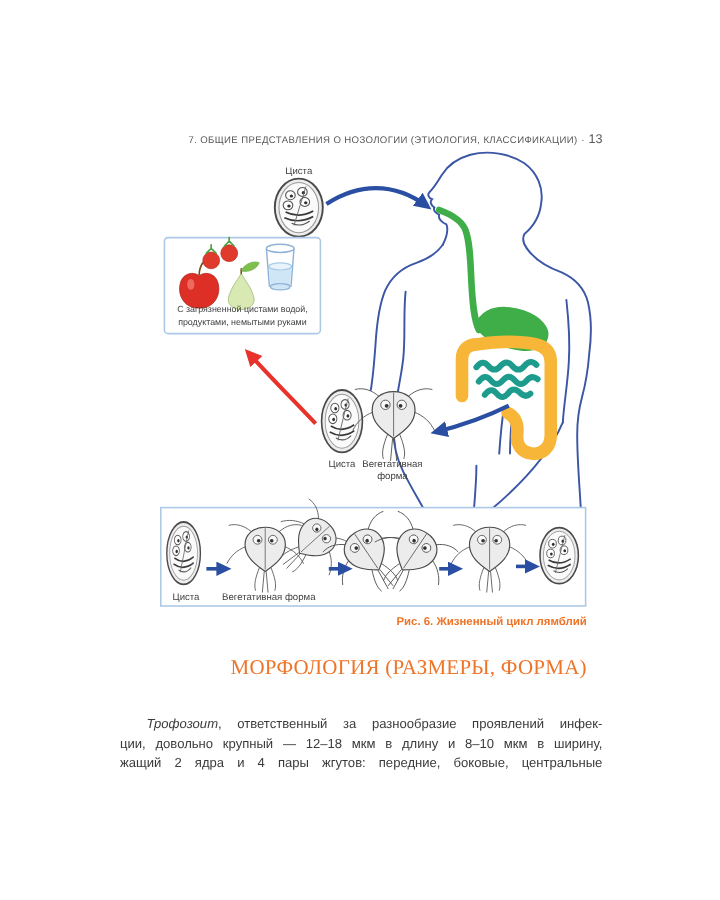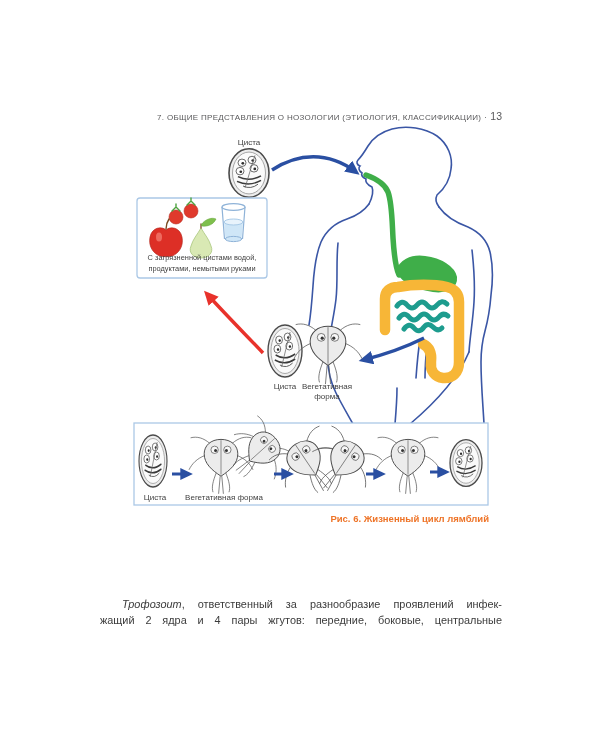--- a/index.html
+++ b/index.html
@@ -176,20 +176,22 @@
     </g>
   </svg>
 
   <div class="runhead">
     <span>7. ОБЩИЕ ПРЕДСТАВЛЕНИЯ О НОЗОЛОГИИ (ЭТИОЛОГИЯ, КЛАССИФИКАЦИИ)</span><span class="sep">·</span><span class="pgnum">13</span>
   </div>
 
   <div class="caption">Рис. 6. Жизненный цикл лямблий</div>
 
   <div class="heading">
+    <div>МОРФОЛОГИЯ (РАЗМЕРЫ, ФОРМА)</div>
   </div>
 
   <div class="para">
     <div class="pline first"><span class="ital">Трофозоит</span><span>, ответственный за разнообразие проявлений инфек-</span></div>
+    <div class="pline">ции, довольно крупный — 12–18 мкм в длину и 8–10 мкм в ширину,</div>
     <div class="pline">жащий 2 ядра и 4 пары жгутов: передние, боковые, центральные</div>
   </div>
 
 </div>
 
 </body></html>

